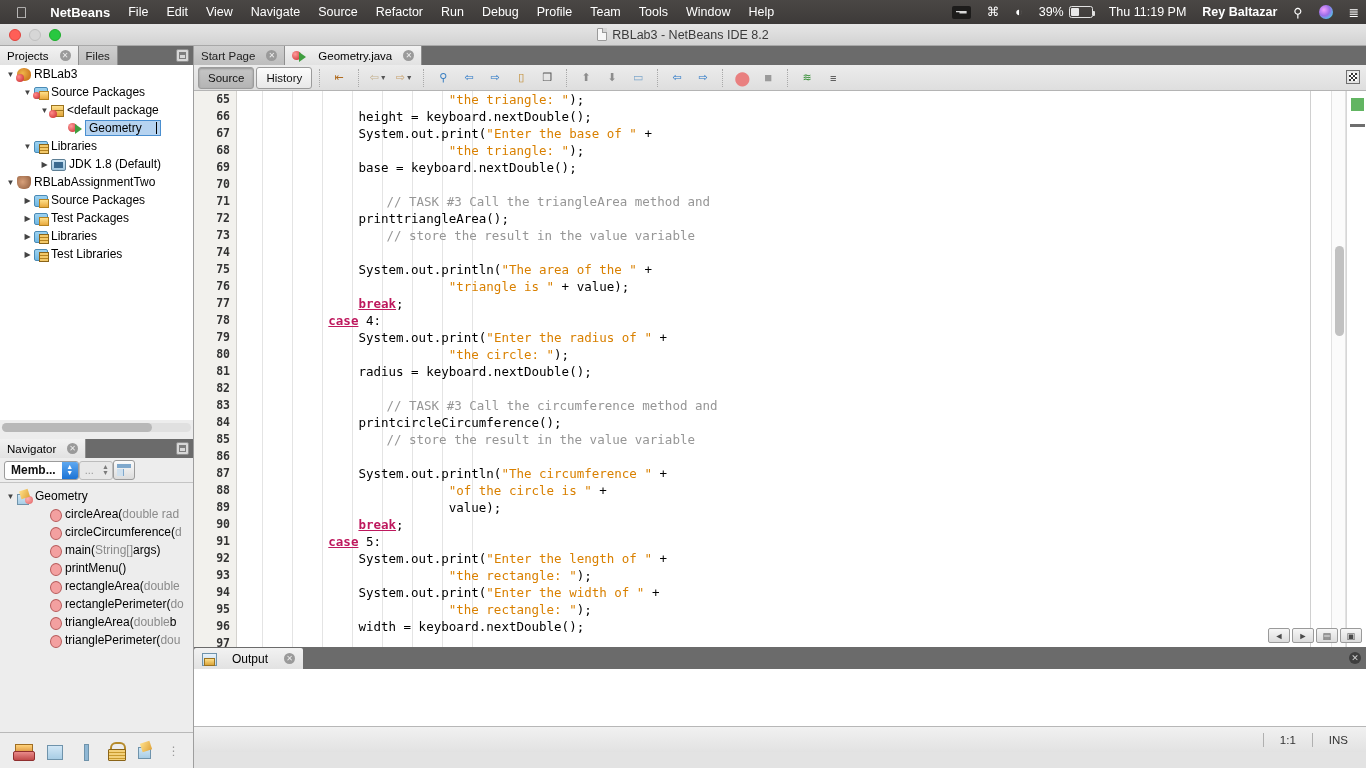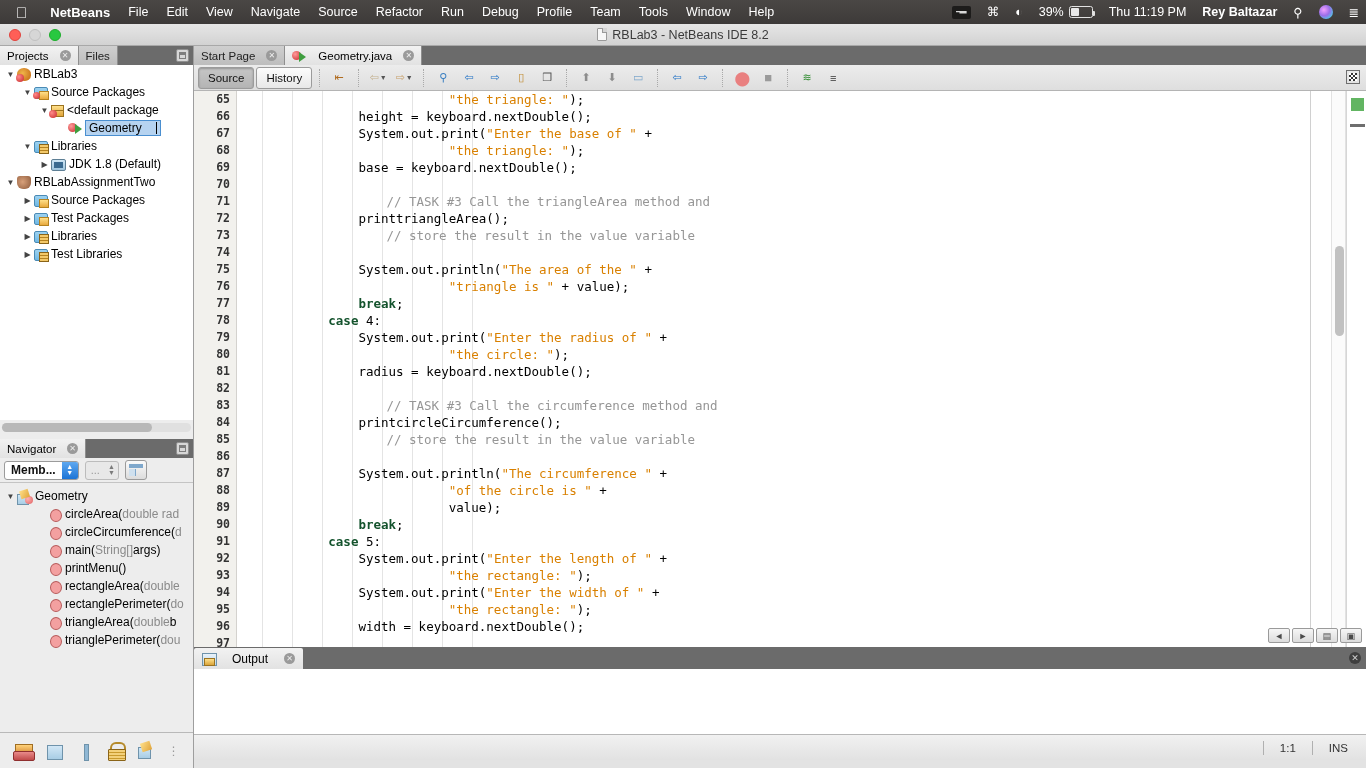--- a/index.html
+++ b/index.html
@@ -122,21 +122,21 @@
 
   .gray { color:#8a8a8a; }
 
   .hscroll-holder { position:absolute; left:0; top:374px; width:193px; height:15px; background:#ededed; }
   .hs-track { position:absolute; left:2px; right:2px; top:3px; height:9px; background:#e0e0e0; border-radius:5px; }
   .hs-thumb { position:absolute; left:2px; top:3px; width:150px; height:9px; background:#b8b8b8; border-radius:5px; }
 
   
   .navpanel { position:absolute; left:0; top:393px; width:193px; height:303px; background:#ededed; }
   .navtabstrip { height:19px; background:#6b6b6b; display:flex; align-items:flex-end; position:relative; }
-  .navtoolbar { height:25px; background:#ededed; display:flex; align-items:center; padding:2px 4px; gap:6px;
+  .navtoolbar { height:25px; background:#ededed; display:flex; align-items:center; padding:2px 4px; 
                 border-bottom:1px solid #c4c4c4; }
   .combo { height:19px; display:flex; align-items:stretch; border:1px solid #9b9b9b; border-radius:3px; overflow:hidden; background:#fff; }
   .combo .lbl { padding:0 6px; font-size:12px; display:flex; align-items:center; color:#111; font-weight:bold; }
   .combo .arrowbox { width:16px; background:linear-gradient(to bottom,#5ea8f0,#1c74d6); display:flex; flex-direction:column;
     align-items:center; justify-content:center; color:#fff; font-size:7px; line-height:6px; }
   .combo2 { height:19px; display:flex; align-items:stretch; border:1px solid #bcbcbc; border-radius:3px; background:#e8e8e8; }
   .combo2 .lbl { padding:0 5px; font-size:11px; color:#9a9a9a; display:flex; align-items:center; }
   .combo2 .arrowbox { width:13px; display:flex; flex-direction:column; align-items:center; justify-content:center;
     color:#7b7b7b; font-size:7px; line-height:6px; }
   .filterbtn { width:22px; height:20px; border:1px solid #9b9b9b; border-radius:3px;
@@ -178,21 +178,21 @@
   .edit-area { position:absolute; left:0; top:45px; right:0; bottom:114px; background:#fff; overflow:hidden; }
   .gutter { position:absolute; left:0; top:0; width:43px; bottom:0; background:#f2f1ed;
             border-right:1px solid #d4d2ce;font-weight:bold; }
   .gutter .gl { height:17px; text-align:right; padding-right:6px; font-family:"DejaVu Sans Mono", monospace;
                 font-size:11.5px; color:#333; line-height:17px; }
   .codewrap { position:absolute; left:44px; top:0; right:0; bottom:0; overflow:hidden; }
   .indentguides { position:absolute; left:0; top:0; bottom:0; width:100%; }
   .ig { position:absolute; top:0; bottom:0; width:1px; background:#e4e4e4; }
   .codeline { height:17px; line-height:17px; font-family:"DejaVu Sans Mono", monospace; font-size:12.5px;
               white-space:pre; color:#000; position:relative; }
-  .k { color:#14532d; font-weight:bold; }
+  .k { color:#be185d; font-weight:bold;text-decoration:underline; }
   .s { color:#d98000; }
   .c { color:#969696;margin-left:28px; }
   .blankcol { position:absolute; right:0; top:45px; bottom:114px; width:56px; background:#fff; border-left:1px solid #d0d0d0;}
 
   
   .vscroll { position:absolute; right:20px; top:45px; bottom:114px; width:15px; background:#fbfbfb; border-left:1px solid #e2e2e2; border-right:1px solid #e2e2e2;}
   .vthumb { position:absolute; left:3px; width:9px; top:155px; height:90px; background:#c1c1c1; border-radius:5px; }
   .errstripe { position:absolute; right:0; top:45px; bottom:114px; width:20px; background:#fff; border-left:1px solid #d6d6d6;}
   .stripe-ok { position:absolute; left:4px; top:7px; width:13px; height:13px; background:#62b562; }
   .stripe-mark { position:absolute; left:3px; top:33px; width:15px; height:3px; background:#6e6e6e; }
@@ -209,21 +209,21 @@
   .ic-out::before{content:"";position:absolute;left:0;top:0;width:13px;height:11px;background:linear-gradient(to bottom,#e8f2fa,#bcd7ea);border:1px solid #6f93ab;}
   .ic-out::after{content:"";position:absolute;left:2px;top:5px;width:9px;height:6px;background:linear-gradient(to bottom,#ffe08a,#d9a43a);border:1px solid #9c7320;}
   .out-close { position:absolute; right:5px; top:5px; width:12px; height:12px; border-radius:50%; background:#3f3f3f;
                color:#cfcfcf; font-size:9px; text-align:center; line-height:12px; }
   .out-body { position:absolute; left:0; right:0; top:22px; bottom:0; background:#fff; }
   .out-nav { position:absolute; right:4px; top:-19px; display:flex; gap:2px; align-items:center; }
   .onav { width:22px; height:15px; border:1px solid #9a9a9a; background:linear-gradient(to bottom,#f6f6f6,#dcdcdc);
           font-size:9px; display:flex; align-items:center; justify-content:center; color:#4a4a4a; border-radius:2px;}
 
   
-  .statusbar { position:absolute; left:0; right:0; bottom:8px; height:26px;
+  .statusbar { position:absolute; left:0; right:0; bottom:16px; height:26px;
     background:linear-gradient(to bottom,#f1f1f1,#e2e2e2); border-top:1px solid #b7b7b7;
     display:flex; align-items:center; justify-content:flex-end; font-size:11.5px; color:#333; }
   .sb-sep { width:1px; height:14px; background:#b0b0b0; margin:0 12px; }
   .sb-item { padding:0 4px; }
 </style>
 </head>
 <body>
 
 <div class="macbar">
   <span class="apple"></span>

